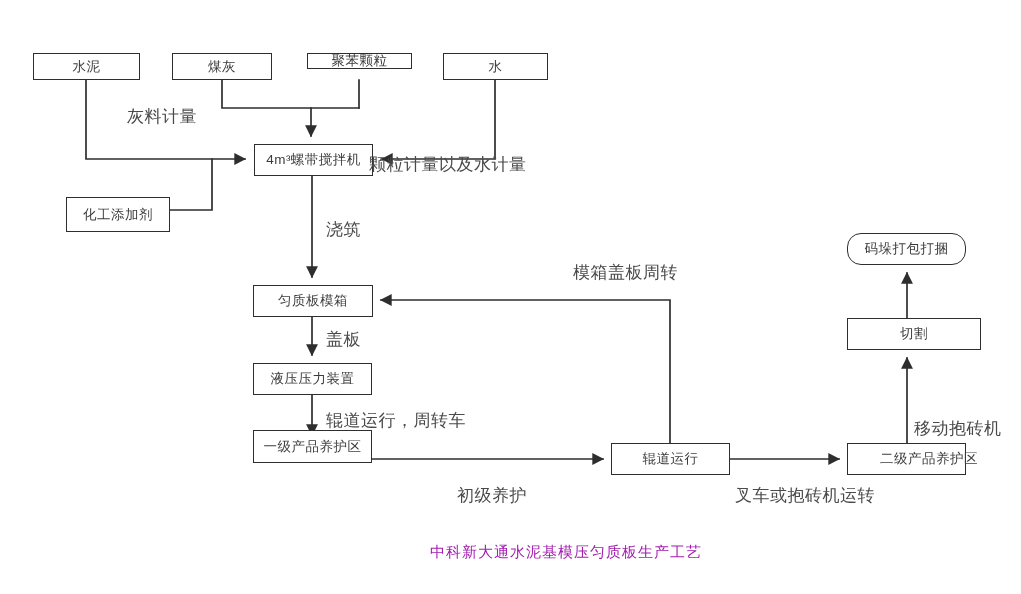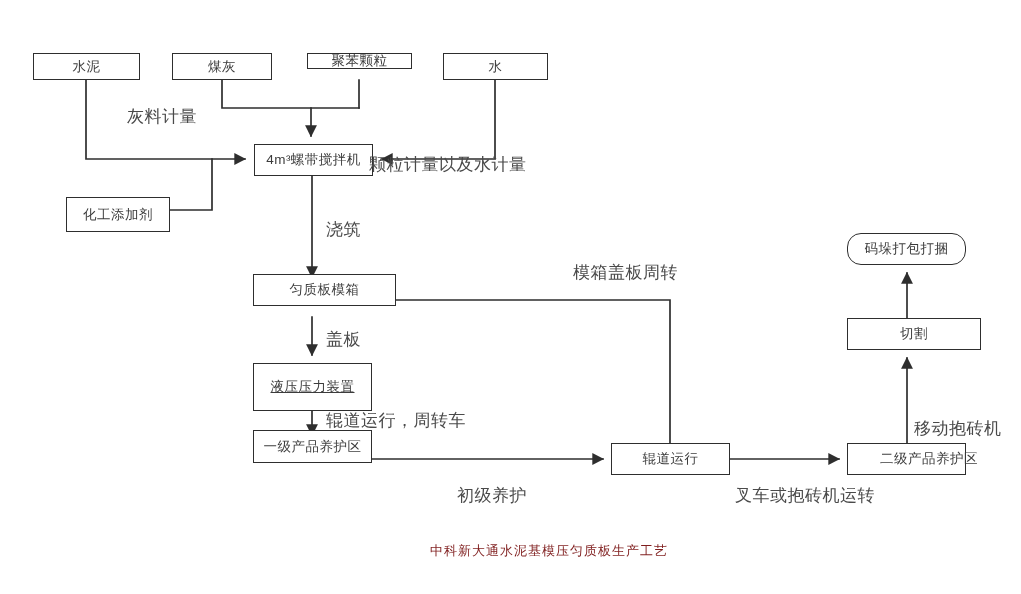--- a/index.html
+++ b/index.html
@@ -43,22 +43,22 @@
   .edge-label {
     position: absolute;
     font-size: 17px;
     color: #4a4a4a;
     white-space: nowrap;
     letter-spacing: 0.5px;
     line-height: 1;
   }
   .caption {
     position: absolute;
-    font-size: 13px;
-    color: #7f1d1d;
+    font-size: 15px;
+    color: #a21caf;
     white-space: nowrap;
     letter-spacing: 1px;
     line-height: 1;
   }
 </style>
 </head>
 <body>
 
 <div id="canvas">
 
@@ -97,22 +97,22 @@
       <path d="M 907 318 L 907 273" marker-end="url(#arrow)"></path>
     </g>
   </svg>
 
   <div class="node" style="left: 172px; top: 53px; width: 100px; height: 27px;">煤灰</div>
   <div class="node" style="left: 33px; top: 53px; width: 107px; height: 27px;">水泥</div>
   <div class="node" style="left: 307px; top: 53px; width: 105px; height: 16px;">聚苯颗粒</div>
   <div class="node" style="left: 443px; top: 53px; width: 105px; height: 27px;">水</div>
   <div class="node" style="left: 66px; top: 197px; width: 104px; height: 35px;">化工添加剂</div>
   <div class="node" style="left: 254px; top: 144px; width: 119px; height: 32px;">4m³螺带搅拌机</div>
-  <div class="node" style="left: 253px; top: 274px; width: 143px; height: 32px;">匀质板模箱</div>
-  <div class="node" style="left: 253px; top: 363px; width: 119px; height: 48px; text-decoration: underline;">液压压力装置</div>
+  <div class="node" style="left: 253px; top: 285px; width: 120px; height: 32px;">匀质板模箱</div>
+  <div class="node" style="left: 253px; top: 363px; width: 119px; height: 32px;">液压压力装置</div>
   <div class="node" style="left: 253px; top: 430px; width: 119px; height: 33px;">一级产品养护区</div>
   <div class="node" style="left: 611px; top: 443px; width: 119px; height: 32px;">辊道运行</div>
   <div class="node" style="left: 847px; top: 443px; width: 119px; height: 32px; padding-left: 45px;">二级产品养护区</div>
   <div class="node" style="left: 847px; top: 318px; width: 134px; height: 32px;">切割</div>
   <div class="node" style="left: 847px; top: 233px; width: 119px; height: 32px; border-radius: 14px;">码垛打包打捆</div>
 
   <div class="edge-label" style="left: 127px; top: 108px;">灰料计量</div>
   <div class="edge-label" style="left: 369px; top: 108px; margin-top: 48px;">颗粒计量以及水计量</div>
   <div class="edge-label" style="left: 326px; top: 221px;">浇筑</div>
   <div class="edge-label" style="left: 326px; top: 331px;">盖板</div>

